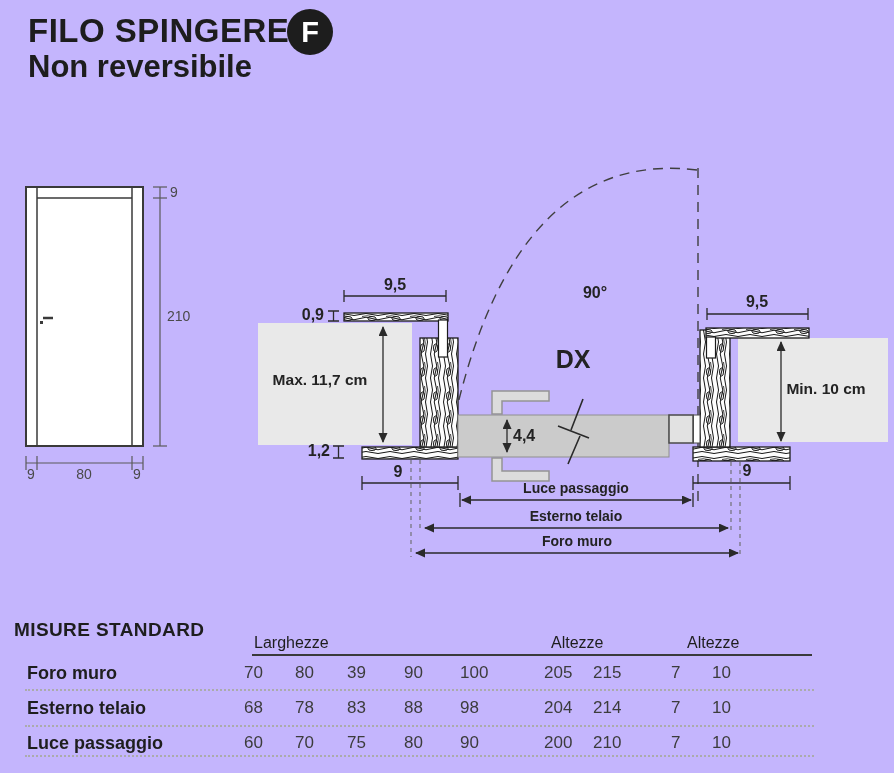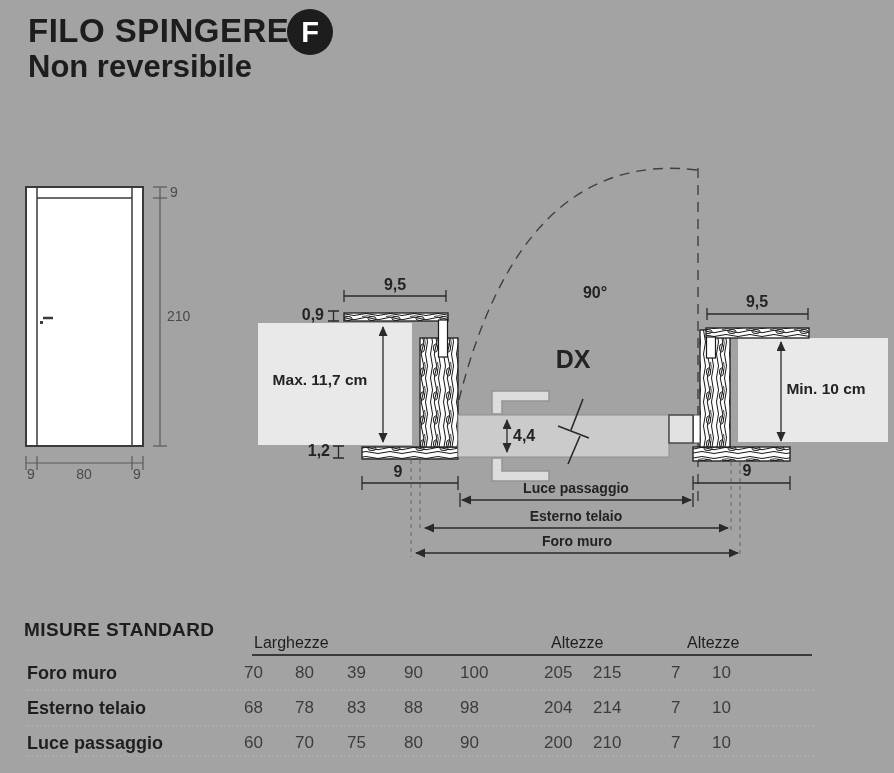--- a/index.html
+++ b/index.html
@@ -1,30 +1,30 @@
 <!DOCTYPE html>
 <html><head>
 <meta charset="utf-8">
 <style>
   html,body{margin:0;padding:0;background:#fff;}
-  .page{position:relative;width:894px;height:773px;background:#a3a3a3;overflow:hidden;
+  .page{position:relative;width:894px;height:773px;background:#c4b5fd;overflow:hidden;
         font-family:"Liberation Sans",sans-serif;color:#1e1e1e;}
   .abs{position:absolute;}
   
   .title{left:28px;top:12px;font-size:33px;font-weight:bold;letter-spacing:.5px;color:#1d1d1d;}
   .badge{left:287px;top:9px;width:46px;height:46px;border-radius:50%;background:#1d1d1d;
          display:flex;align-items:center;justify-content:center;}
   .badge span{color:#fff;font-weight:bold;font-size:29px;line-height:1;}
   .subtitle{left:28px;top:49px;font-size:31px;font-weight:bold;color:#1d1d1d;}
   
   svg.diagram{position:absolute;left:0;top:0;}
   svg text{font-family:"Liberation Sans",sans-serif;font-weight:bold;fill:#232323;}
   svg text.thin{font-weight:normal;fill:#4a4a4a;}
   
-  .tbl-title{left:24px;top:619px;font-size:19px;font-weight:bold;letter-spacing:.4px;}
+  .tbl-title{left:14px;top:619px;font-size:19px;font-weight:bold;letter-spacing:.4px;}
   .gh{font-size:16px;font-weight:normal;top:634px;}
   .gh1{left:254px;} .gh2{left:551px;} .gh3{left:687px;}
   .hline{left:252px;top:654px;width:560px;height:0;border-top:2px solid #3a3a3a;}
   .dotline{left:25px;width:789px;height:0;border-top:2px dotted #ababab;}
   .d1{top:689px;} .d2{top:725px;} .d3{top:755px;}
   .rlabel{left:27px;font-size:18px;font-weight:bold;}
   .r0{top:663px;} .r1{top:698px;} .r2{top:733px;}
   .val{font-size:17px;color:#3c3c3c;width:46px;}
   .c1{left:244px;} .c2{left:295px;} .c3{left:347px;} .c4{left:404px;} .c5{left:460px;}
   .c6{left:544px;} .c7{left:593px;} .c8{left:671px;} .c9{left:712px;}

